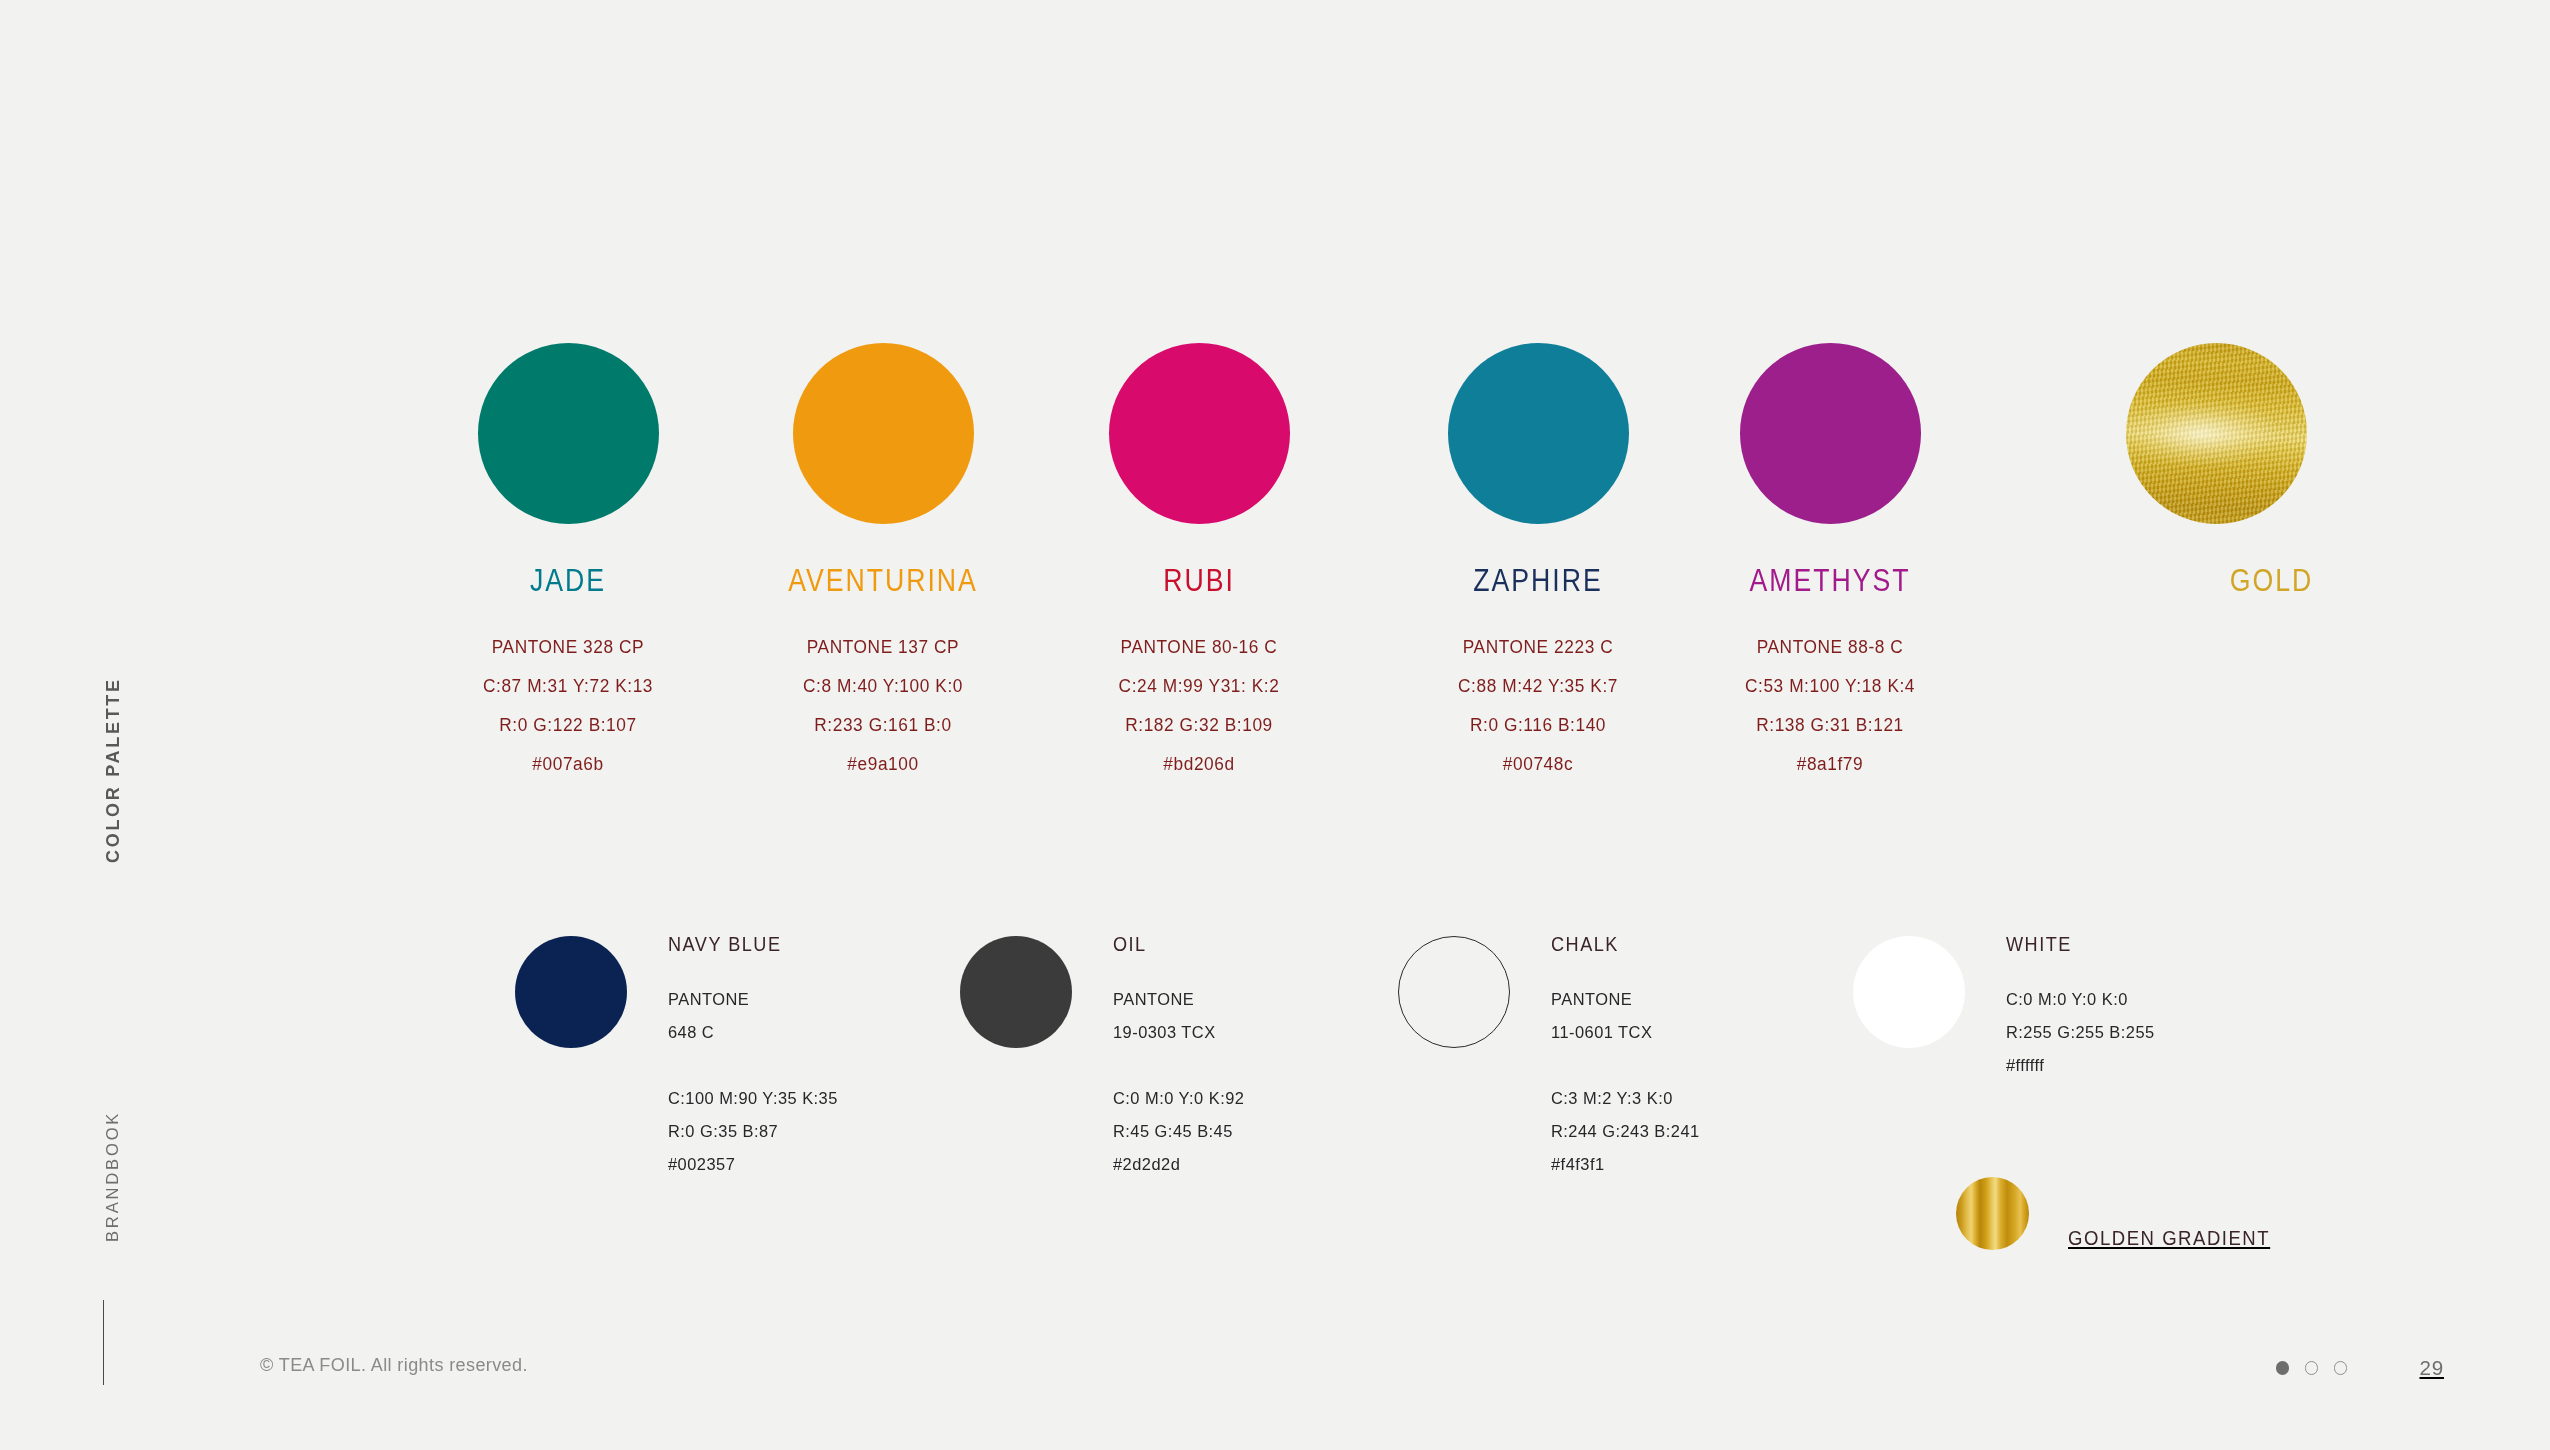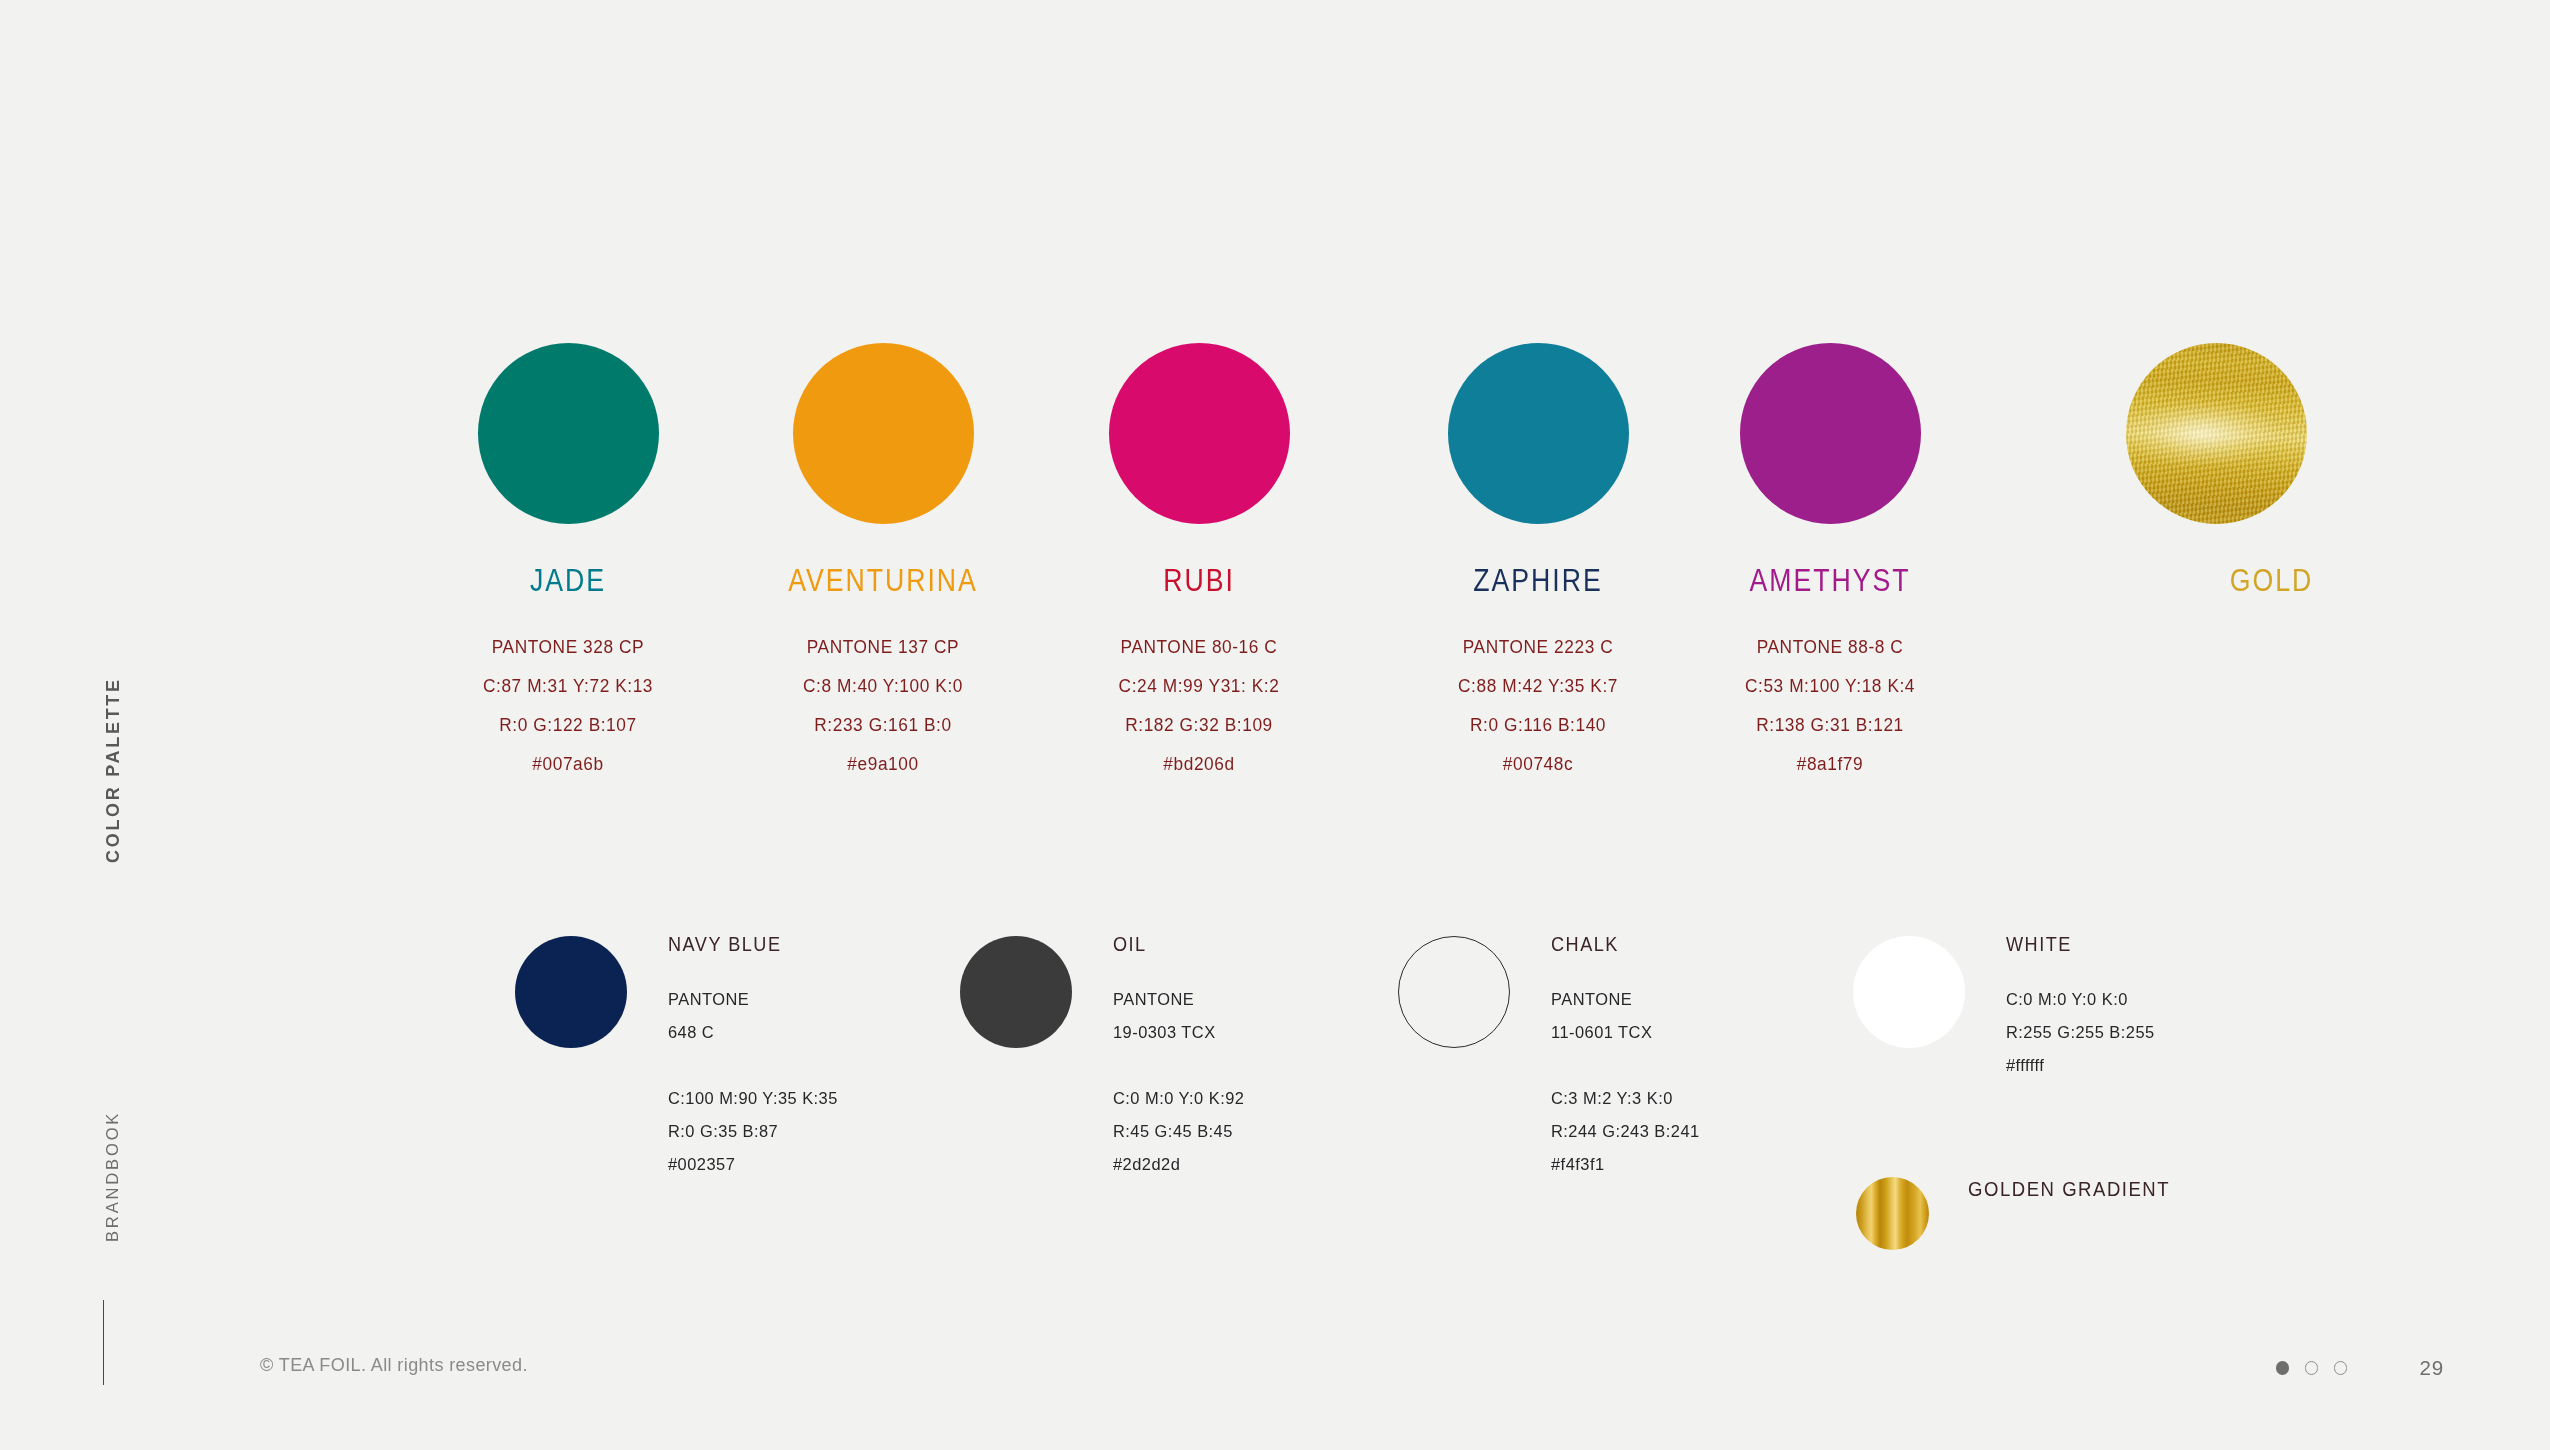--- a/index.html
+++ b/index.html
@@ -137,22 +137,22 @@
     color:#27272a;
     letter-spacing:0.5px;
   }
   .sec-values div { transform:scaleX(0.95); transform-origin:0 50%; }
   
   .sec-text.no-pantone .sec-values { margin-top:26.6px; }
 
   
   #golden-gradient-row {
     position:absolute;
-    left:1856px; top:1177px;
-    display:flex; align-items:flex-start;
+    left:1956px; top:1177px;
+    display:flex; align-items:flex-end;text-decoration:underline;
   }
   #golden-gradient-circle {
     width:73px; height:73px; border-radius:50%;
     background:linear-gradient(90deg,
       #b8860b 0%, #c9991a 7%, #e3be4e 15%,
       #f0d272 21%, #d9ab28 27%, #b8860b 33%,
       #cf9f16 41%, #e8c659 49%, #f2da84 54%,
       #dcae2d 61%, #c08c0c 70%, #d5a624 80%,
       #e8c150 88%, #cf9d18 95%, #b8860b 100%);
   }
@@ -173,21 +173,21 @@
     left:260px; top:1355px;
     font-size:18px;
     font-weight:300;
     letter-spacing:0.4px;
     color:#8a8a8a;
     white-space:nowrap;
   }
   #pager {
     position:absolute;
     right:106px; top:1356px;
-    display:flex; align-items:center; gap:0;
+    display:flex; align-items:center; gap:0;text-decoration:underline;
   }
   #pager-dots { display:flex; align-items:center; gap:16px; margin-right:72px; }
   .pager-dot { width:13.3px; height:13.3px; border-radius:50%; }
   .pager-dot.on  { background:#6e6e6e; }
   .pager-dot.off { border:1.3px solid #8f8f8f; background:transparent; }
   #page-number {
     font-size:20.6px;
     font-weight:300;
     color:#6e6e6e;
     letter-spacing:0.8px;

